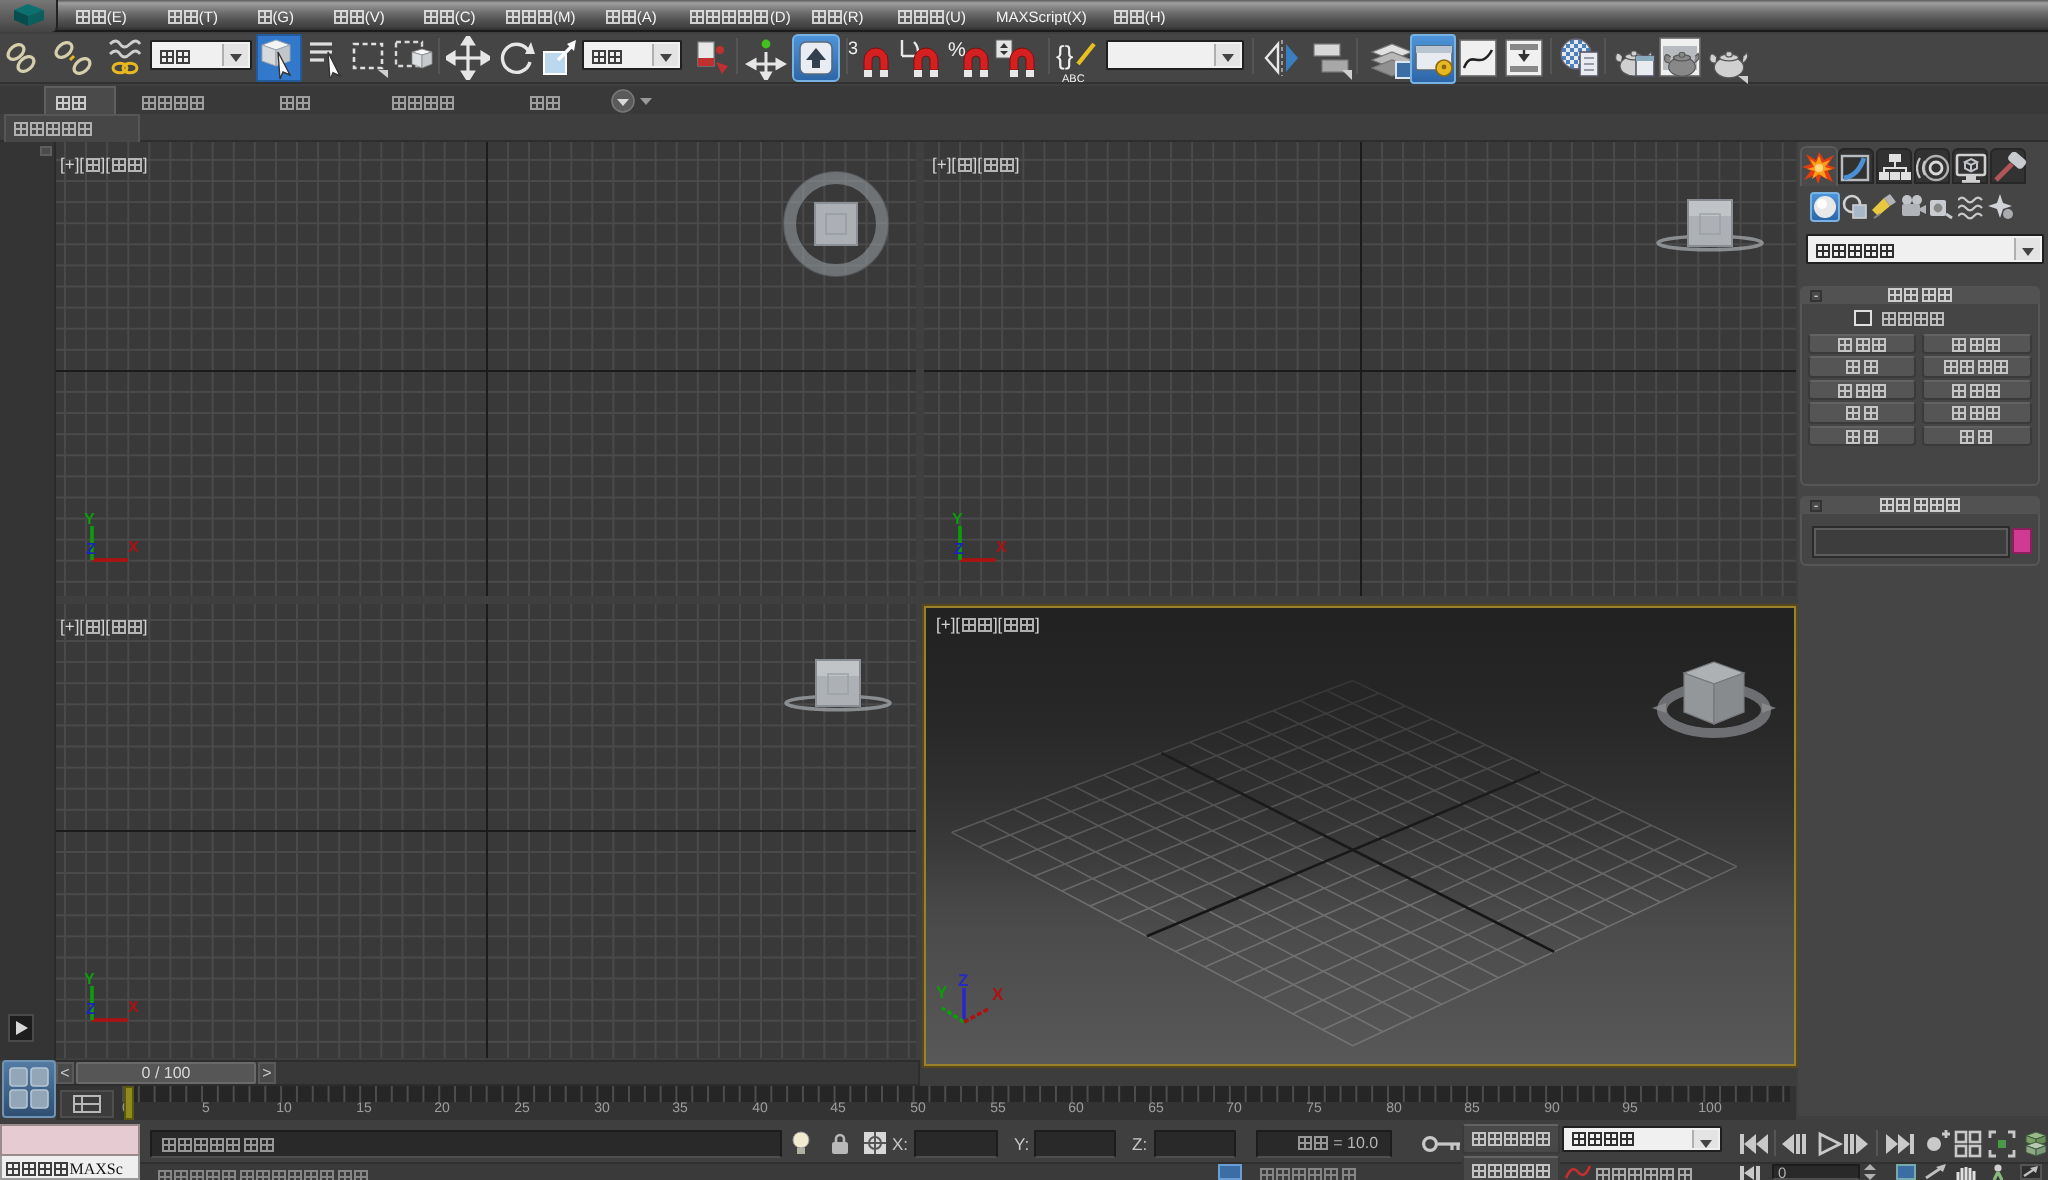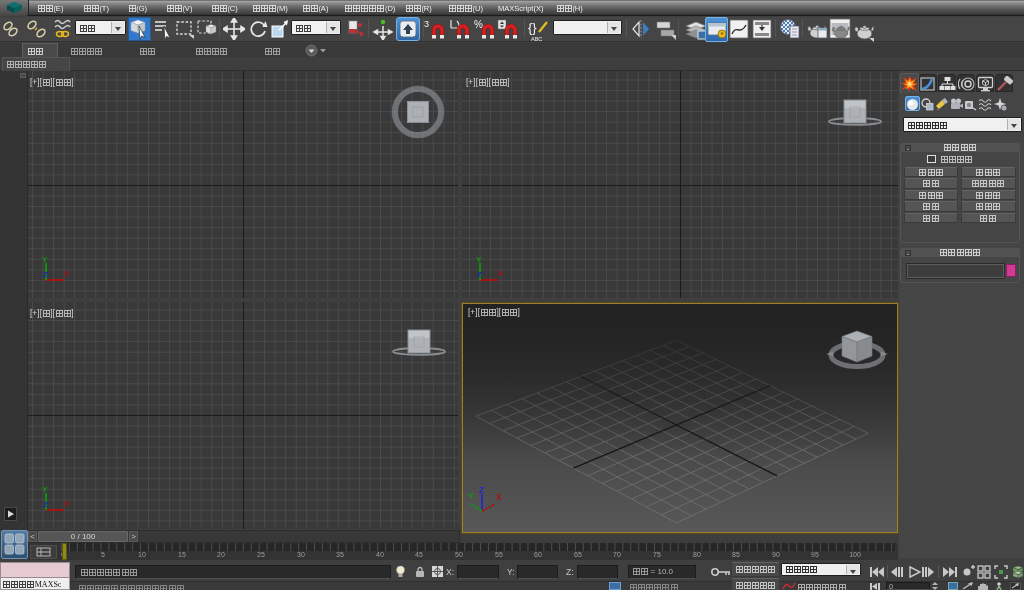--- a/index.html
+++ b/index.html
@@ -559,21 +559,21 @@
       <line x1="6.5" y1="1" x2="6.5" y2="12" stroke="#555" stroke-width="1"></line>
       <line x1="1" y1="6.5" x2="12" y2="6.5" stroke="#555" stroke-width="1"></line>
     </svg>
     <div class="abs" style="left:446px;top:567px;font-size:8.5px;color:#c8c8c8">X:</div>
     <div class="fld" style="left:457px;top:565px;width:42px;height:14px"></div>
     <div class="abs" style="left:507px;top:567px;font-size:8.5px;color:#c8c8c8">Y:</div>
     <div class="fld" style="left:517px;top:565px;width:41px;height:14px"></div>
     <div class="abs" style="left:566px;top:567px;font-size:8.5px;color:#c8c8c8">Z:</div>
     <div class="fld" style="left:577px;top:565px;width:41px;height:14px"></div>
     <div class="fld" style="left:628px;top:565px;width:68px;height:14px"></div>
-    <div class="abs" style="left:632px;top:567px;font-size:8px;color:#b4b4b4"><i class="c7"></i><i class="c7"></i> = 10.0</div>
+    <div class="abs" style="left:648px;top:567px;font-size:8px;color:#b4b4b4"><i class="c7"></i><i class="c7"></i> = 10.0</div>
     <div class="abs" style="left:609px;top:582px;width:12px;height:8px;background:#3a6ea5;border:1px solid #6a9ed5"></div>
     <div class="abs" style="left:629px;top:583px;font-size:8px;color:#9a9a9a"><i class="c7"></i><i class="c7"></i><i class="c7"></i><i class="c7"></i><i class="c7"></i><i class="c7"></i></div>
     <svg class="abs" style="left:710px;top:566px" width="22" height="12">
       <circle cx="5" cy="6" r="3.2" fill="none" stroke="#c8c8c8" stroke-width="1.6"></circle>
       <line x1="8" y1="6" x2="20" y2="6" stroke="#c8c8c8" stroke-width="1.6"></line>
       <line x1="16" y1="6" x2="16" y2="9" stroke="#c8c8c8" stroke-width="1.6"></line>
       <line x1="19" y1="6" x2="19" y2="9" stroke="#c8c8c8" stroke-width="1.6"></line>
     </svg>
     <div class="btn" style="left:731px;top:562px;width:49px;height:15px;font-size:8px;line-height:13px;background:#484848"><i class="c7"></i><i class="c7"></i><i class="c7"></i><i class="c7"></i><i class="c7"></i></div>
     <div class="btn" style="left:731px;top:578px;width:49px;height:15px;font-size:8px;line-height:13px;background:#484848"><i class="c7"></i><i class="c7"></i><i class="c7"></i><i class="c7"></i><i class="c7"></i></div>

